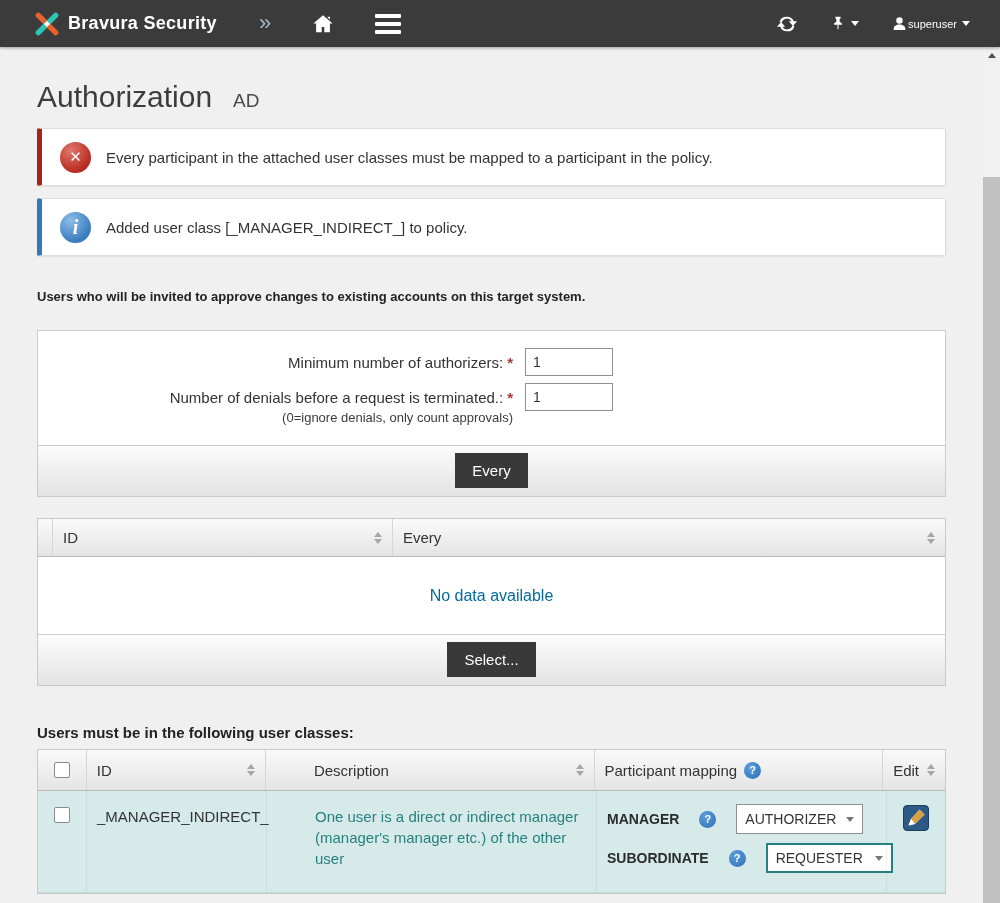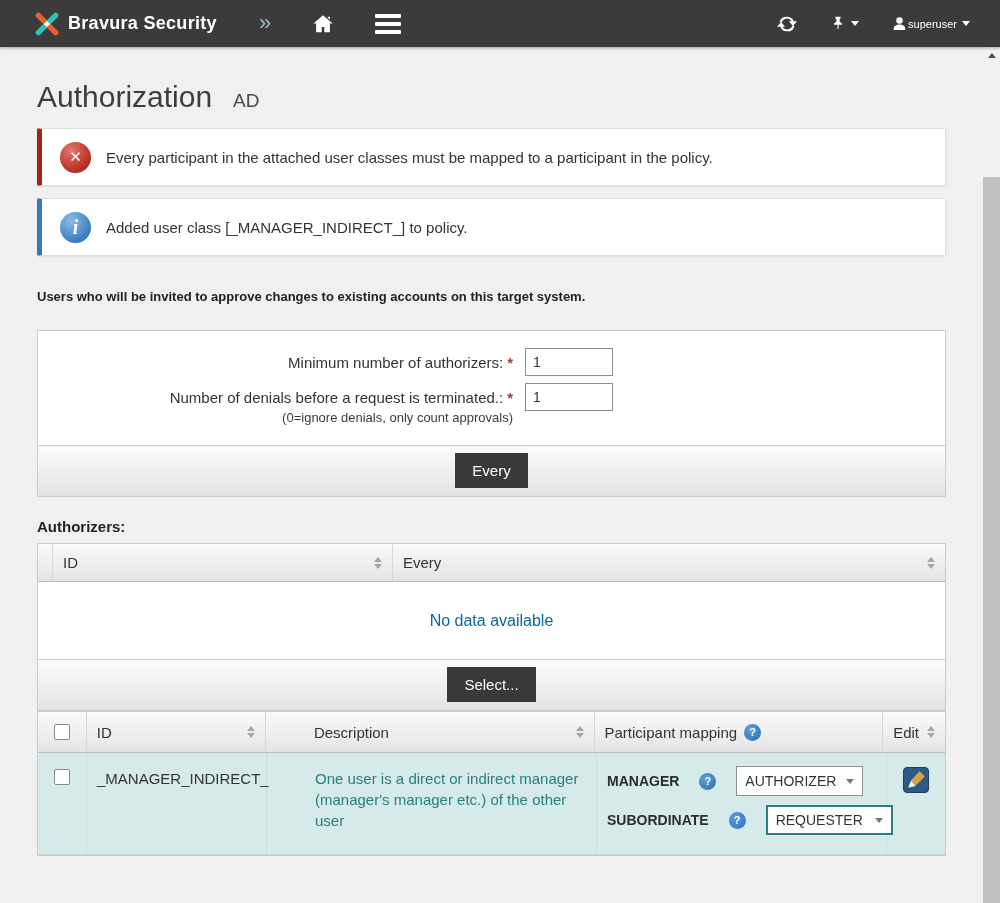--- a/index.html
+++ b/index.html
@@ -234,21 +234,20 @@
             <div class="hint">(0=ignore denials, only count approvals)</div>
           </div>
           <input class="num-input" type="text" value="1" style="">
         </div>
       </div>
       <div class="panel-footer">
         <button class="btn">Every</button>
       </div>
     </section>
 
-    <p class="tbl-label">Authorizers:</p>
     <section class="table t1">
       <div class="thead">
         <div class="th c-spacer"></div>
         <div class="th c-id">
           <span>ID</span>
           <span class="sort">
               <i class="up"></i>
               <i class="dn"></i>
             </span>
         </div>
@@ -259,20 +258,21 @@
               <i class="dn"></i>
             </span>
         </div>
       </div>
       <div class="tbody-empty">No data available</div>
       <div class="tfoot">
         <button class="btn">Select...</button>
       </div>
     </section>
 
+    <p class="tbl-label second">Users must be in the following user classes:</p>
     <section class="table t2">
       <div class="thead">
         <div class="th c-chk">
           <input type="checkbox" class="cb" style="">
         </div>
         <div class="th c-id">
           <span>ID</span>
           <span class="sort">
               <i class="up"></i>
               <i class="dn"></i>

